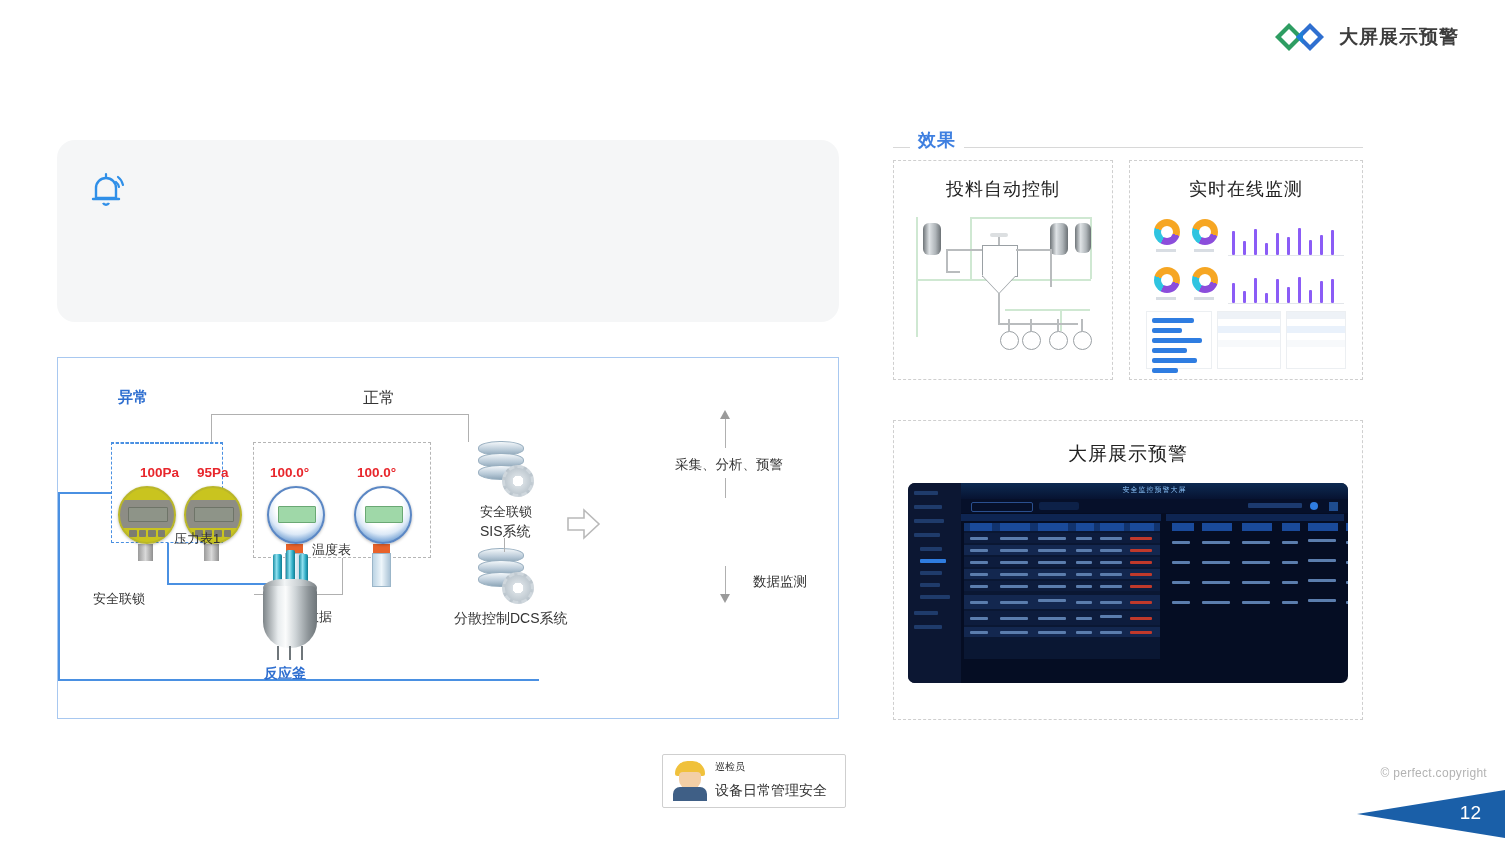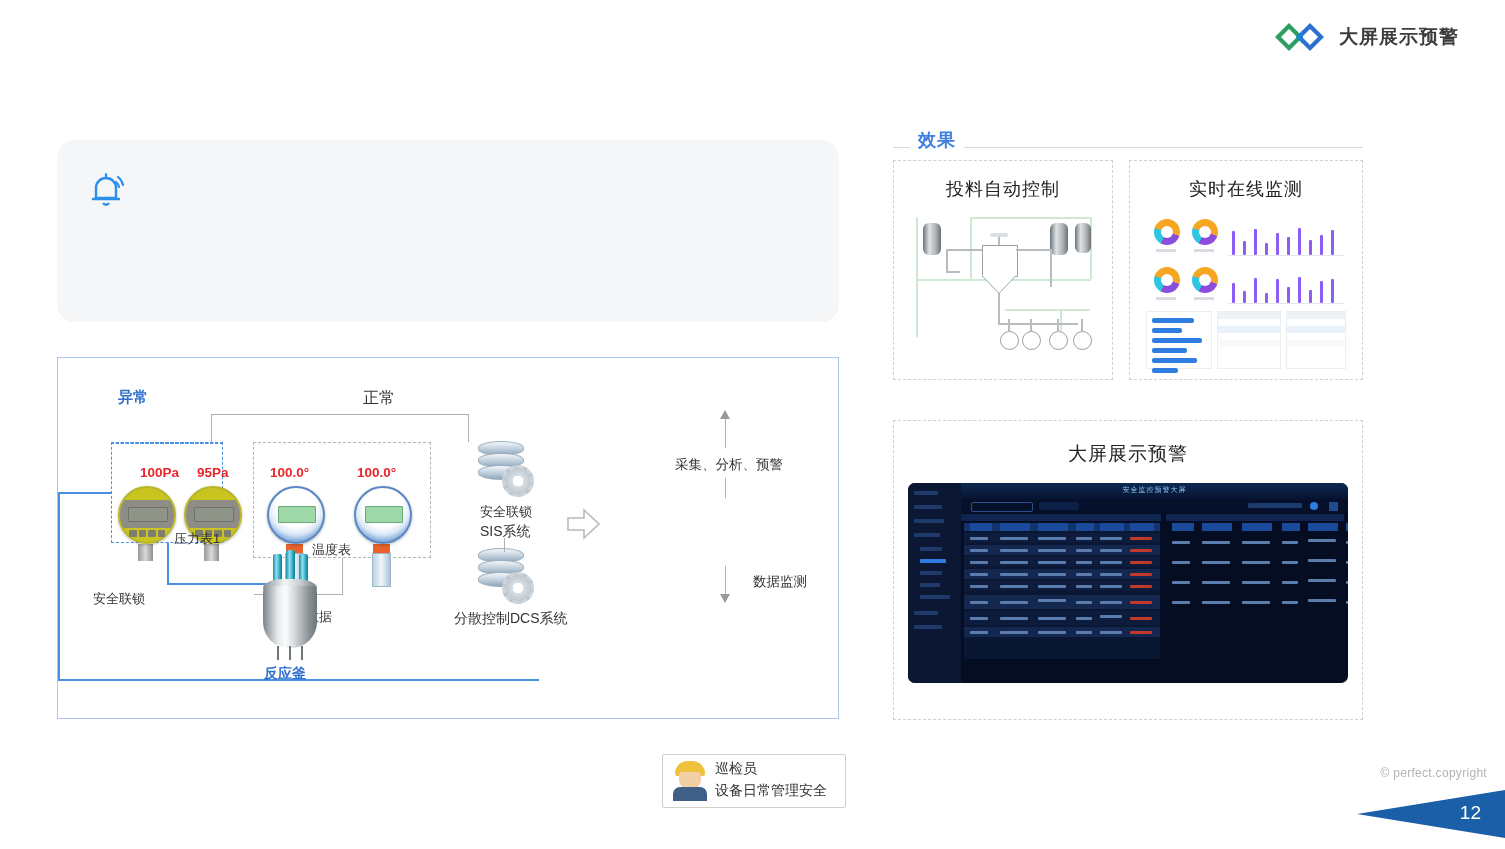--- a/index.html
+++ b/index.html
@@ -279,21 +279,21 @@
           <polygon points="2,12 18,12 18,4 33,18 18,32 18,24 2,24" fill="#ffffff" stroke="#b9b9b9" stroke-width="1.6"></polygon>
         </svg>
       </div>
 
       <div class="inspector">
         <div class="worker">
           <div class="helmet"></div>
             <div class="face2"></div>
             <div class="body2"></div>
         </div>
-        <div class="dg-label" style="left:52px;top:5px;font-size:14px;">巡检员</div>
+        <div class="dg-label" style="left:52px;top:5px;font-size:10px;">巡检员</div>
         <div class="dg-label" style="left:52px;top:27px;font-size:14px;">设备日常管理安全</div>
       </div>
 
       <div class="dg-label" style="left:617px;top:98px;font-size:13.5px;">采集、分析、预警</div>
 
       <div class="line-gray" style="left:667px;top:60px;width:1px;height:30px;"></div>
       <div style="position:absolute;left:662px;top:52px;width:0;height:0;border-left:5px solid transparent;border-right:5px solid transparent;border-bottom:9px solid #9a9a9a;"></div>
       <div class="line-gray" style="left:667px;top:120px;width:1px;height:20px;"></div>
 
       <div class="line-gray" style="left:667px;top:208px;width:1px;height:30px;"></div>

